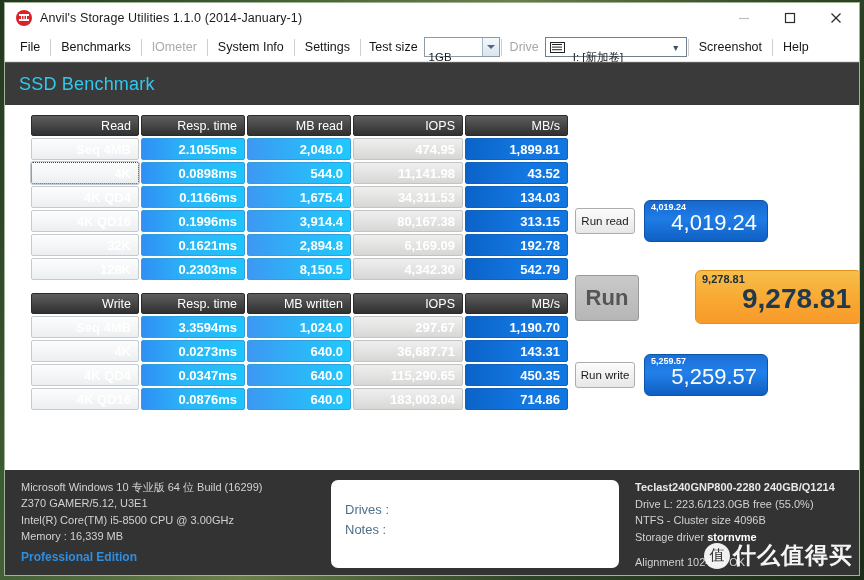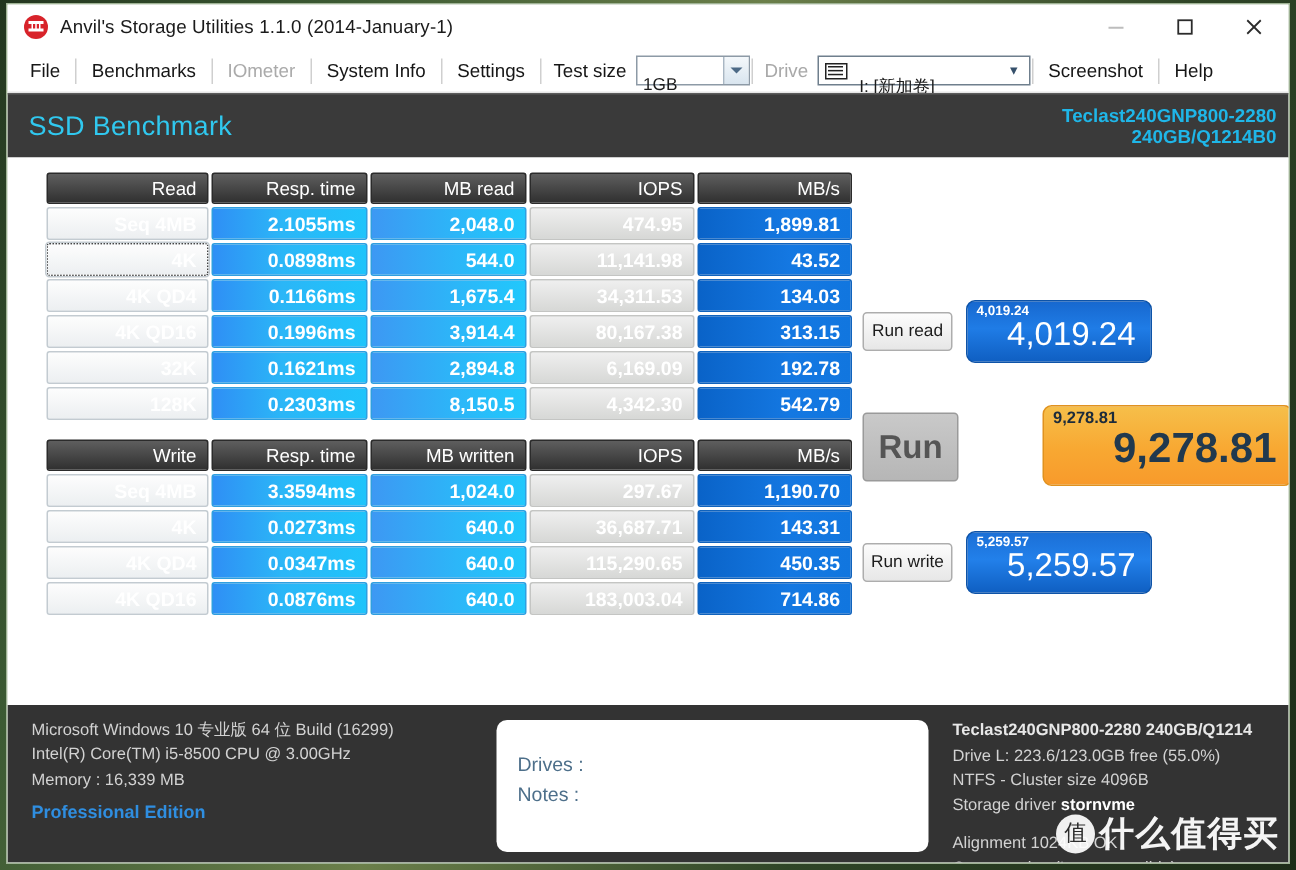--- a/index.html
+++ b/index.html
@@ -481,24 +481,20 @@
       <div class="chev">▾</div>
     </div>
     <div class="menu-sep"></div>
     <div class="menu-item">Screenshot</div>
     <div class="menu-sep"></div>
     <div class="menu-item">Help</div>
   </div>
 
   <div class="banner">
     <div class="banner-title">SSD Benchmark</div>
-    <div class="banner-right">
-      <div>Teclast240GNP800-2280</div>
-      <div>240GB/Q1214B0</div>
-    </div>
   </div>
 
   <div class="main">
 
     <div class="tables">
 
       <table class="bench">
         <colgroup>
           <col class="col-label">
             <col class="col-resp">
@@ -632,20 +628,21 @@
         <div class="small">5,259.57</div>
         <div class="big">5,259.57</div>
       </div>
     </div>
   </div>
 
   <div class="footer">
 
     <div class="sysinfo">
       <div class="line">Microsoft Windows 10 专业版 64 位 Build (16299)</div>
+      <div class="line">Z370 GAMER/5.12, U3E1</div>
       <div class="line">Intel(R) Core(TM) i5-8500 CPU @ 3.00GHz</div>
       <div class="line">Memory : 16,339 MB</div>
       <div class="edition">Professional Edition</div>
     </div>
 
     <div class="notes">
       <div class="nline">Drives :</div>
       <div class="nline">Notes :</div>
     </div>
 

